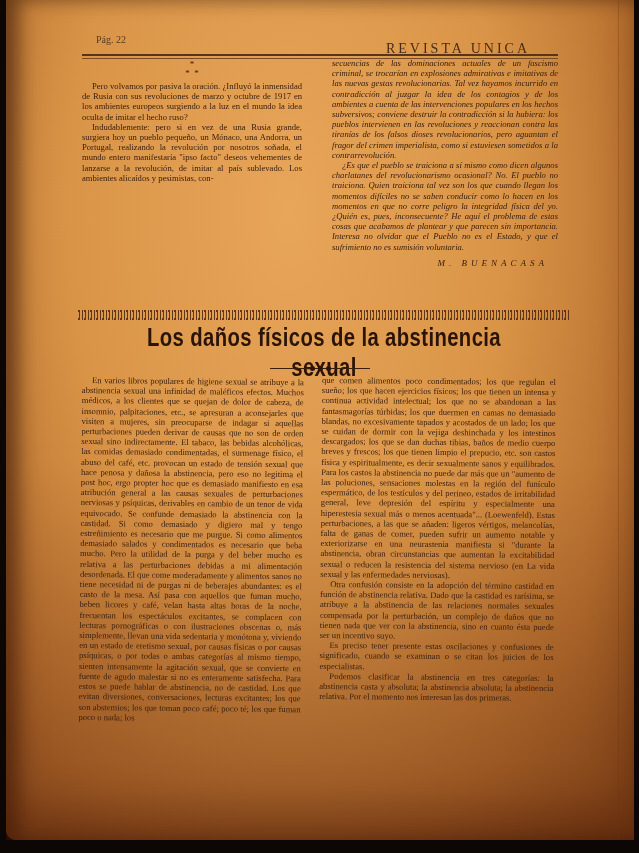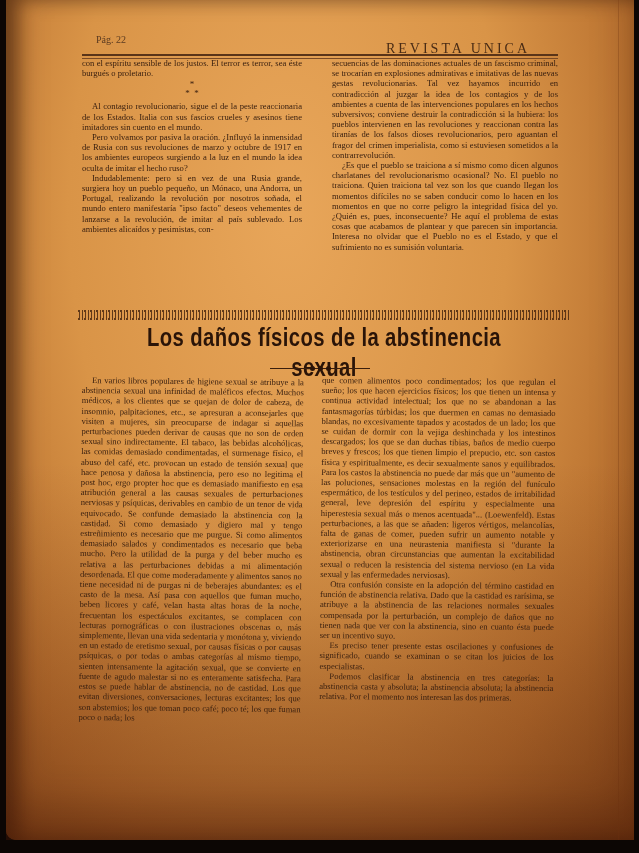--- a/index.html
+++ b/index.html
@@ -36,21 +36,21 @@
       position: absolute; left: 0; top: 30px; width: 476px; height: 2px;
       border-top: 2px solid #5a3418; border-bottom: 1px solid #7a4a24;
     }
     .col {
       position: absolute; font-size: 8.6px; line-height: 10.2px; color: #3a2010;
       text-align: justify; hyphens: manual;
     }
     .col p { margin: 0; text-indent: 10px; }
     .col p.noindent { text-indent: 0; }
     .col1 { left: 82px; top: 58px; width: 220px; }
-    .col2 { left: 332px; top: 58px; width: 226px; }
+    .col2 { left: 332px; top: 58px; width: 226px; font-style: italic; }
     .stars { text-align: center; line-height: 9px; margin: 2px 0 3px 0; font-size: 9px; }
     .signature {
       text-align: right; letter-spacing: 4px; font-size: 9px; margin-top: 6px; padding-right: 10px;
     }
     .greek-border {
       position: absolute; left: 78px; top: 310px; width: 492px; height: 10px;
       background:
         repeating-linear-gradient(90deg, #4a2810 0 2px, transparent 2px 6px) top/100% 2px no-repeat,
         repeating-linear-gradient(90deg, #4a2810 0 2px, transparent 2px 6px) bottom/100% 2px no-repeat,
         repeating-linear-gradient(90deg, transparent 0 1px, #4a2810 1px 2px, transparent 2px 4px, #4a2810 4px 5px, transparent 5px 6px);
@@ -79,30 +79,29 @@
   <div class="fold"></div>
 </div>
 
 <div class="header">
   <span class="page-num">Pág. 22</span>
   <span class="mag-title">REVISTA UNICA</span>
   <div class="rule"></div>
 </div>
 
 <div class="col col1">
-  <p class="noindent">con el espíritu sensible de los justos. El terror es terror, sea éste burgués o proletario.</p>
   <div class="stars">*<br>* &nbsp;*</div>
-  <p>Al contagio revolucionario, sigue el de la peste reaccionaria de los Estados. Italia con sus fascios crueles y asesinos tiene imitadores sin cuento en el mundo.</p>
   <p>Pero volvamos por pasiva la oración. ¿Influyó la inmensidad de Rusia con sus revoluciones de marzo y octubre de 1917 en los ambientes europeos surgiendo a la luz en el mundo la idea oculta de imitar el hecho ruso?</p>
   <p>Indudablemente: pero si en vez de una Rusia grande, surgiera hoy un pueblo pequeño, un Mónaco, una Andorra, un Portugal, realizando la revolución por nosotros soñada, el mundo entero manifestaría "ipso facto" deseos vehementes de lanzarse a la revolución, de imitar al país sublevado. Los ambientes alicaídos y pesimistas, con-</p>
 </div>
 
 <div class="col col2">
   <p class="noindent">secuencias de las dominaciones actuales de un fascismo criminal, se trocarían en explosiones admirativas e imitativas de las nuevas gestas revolucionarias. Tal vez hayamos incurrido en contradicción al juzgar la idea de los contagios y de los ambientes a cuenta de las intervenciones populares en los hechos subversivos; conviene destruir la contradicción si la hubiera: los pueblos intervienen en las revoluciones y reaccionan contra las tiranías de los falsos dioses revolucionarios, pero aguantan el fragor del crimen imperialista, como si estuviesen sometidos a la contrarrevolución.</p>
   <p>¿Es que el pueblo se traiciona a sí mismo como dicen algunos charlatanes del revolucionarismo ocasional? No. El pueblo no traiciona. Quien traiciona tal vez son los que cuando llegan los momentos difíciles no se saben conducir como lo hacen en los momentos en que no corre peligro la integridad física del yo. ¿Quién es, pues, inconsecuente? He aquí el problema de estas cosas que acabamos de plantear y que parecen sin importancia. Interesa no olvidar que el Pueblo no es el Estado, y que el sufrimiento no es sumisión voluntaria.</p>
+  <div class="signature">M. BUENACASA</div>
 </div>
 
 <div class="greek-border"></div>
 
 <div class="article-title">Los daños físicos de la abstinencia sexual</div>
 
 <div class="ornament">
   <div class="line"></div>
   <div class="dot" style="left:40px"></div>
   <div class="dot" style="left:48px"></div>

